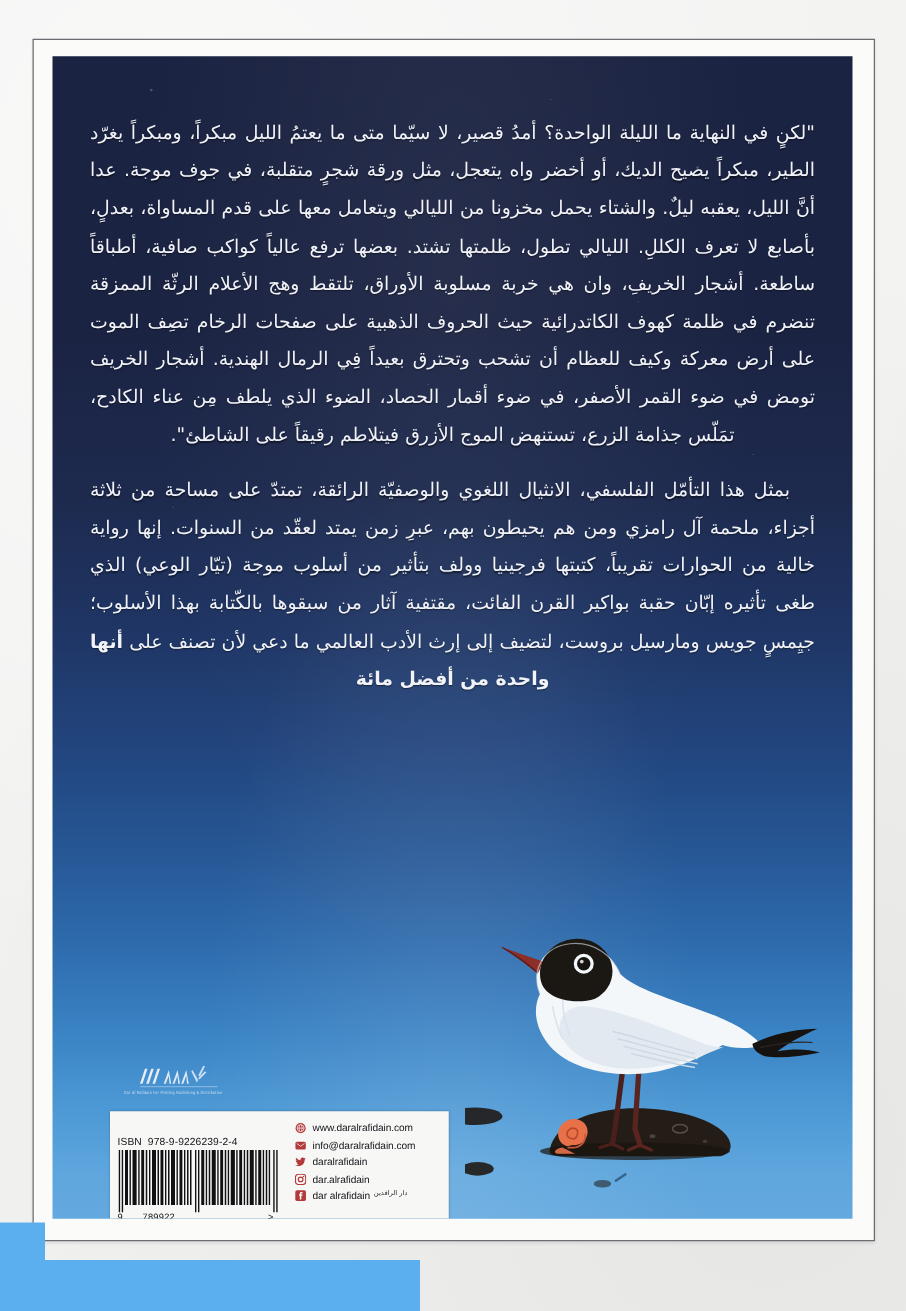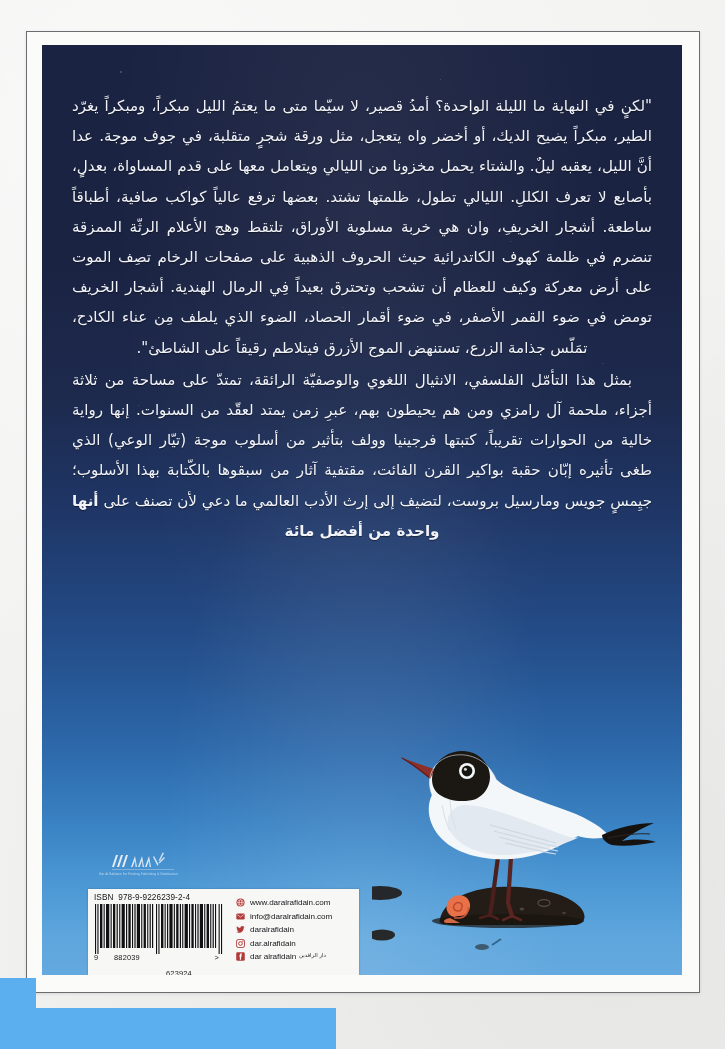--- a/index.html
+++ b/index.html
@@ -87,21 +87,21 @@
     font-family: "DejaVu Sans", "Liberation Sans", sans-serif;
     font-size: 15.1px;
     line-height: 30.2px;
     text-align: justify;
     text-align-last: center;
     direction: rtl;
     letter-spacing: 0;
     text-shadow: 0 1px 1px rgba(0,0,0,.45);
   }
   #blurb p { margin: 0 0 0 0; }
-  #blurb p + p { margin-top: 2px; text-indent: 20px; }
+  #blurb p + p { margin-top: 14px; text-indent: 20px; }
   .para-strong { font-weight: 700; }
   #closing-line {
     font-weight: 700;
     text-align: center;
     text-align-last: center;
   }
 
   
   #publisher-logo {
     position: absolute;
@@ -129,21 +129,21 @@
     top: 844px;
     width: 271px;
     height: 86px;
     background: #f7f7f5;
     box-shadow: 0 0 2px rgba(0,0,0,.25);
     direction: ltr;
   }
   #isbn-block {
     position: absolute;
     left: 6px;
-    top: 4px;
+    top: 20px;
     width: 136px;
   }
   #isbn-number {
     font-family: "Liberation Sans", sans-serif;
     font-size: 8.2px;
     color: #15151a;
     letter-spacing: .1px;
     white-space: nowrap;
     margin-bottom: 2px;
   }
@@ -326,21 +326,21 @@
           <rect x="116.2" y="0" width="1.1" height="44"></rect>
           <rect x="118.6" y="0" width="1.2" height="44"></rect>
           <rect x="121" y="0" width="1.1" height="44"></rect>
           <rect x="124.6" y="0" width="1.1" height="50"></rect>
           <rect x="127" y="0" width="1.1" height="50"></rect>
         </g>
       </svg>
 
       <div id="barcode-digits">
         <span class="bd-lead">9</span>
-        <span class="bd-left">882039</span>
+        <span class="bd-left">789922</span>
         <span class="bd-right">623924</span>
         <span class="bd-tail">&gt;</span>
       </div>
     </div>
 
     <div id="contact-list">
 
       <div class="contact-row">
         <svg class="ci" viewBox="0 0 16 16">
           <circle cx="8" cy="8" r="7.2" fill="#b33a3a"></circle>

